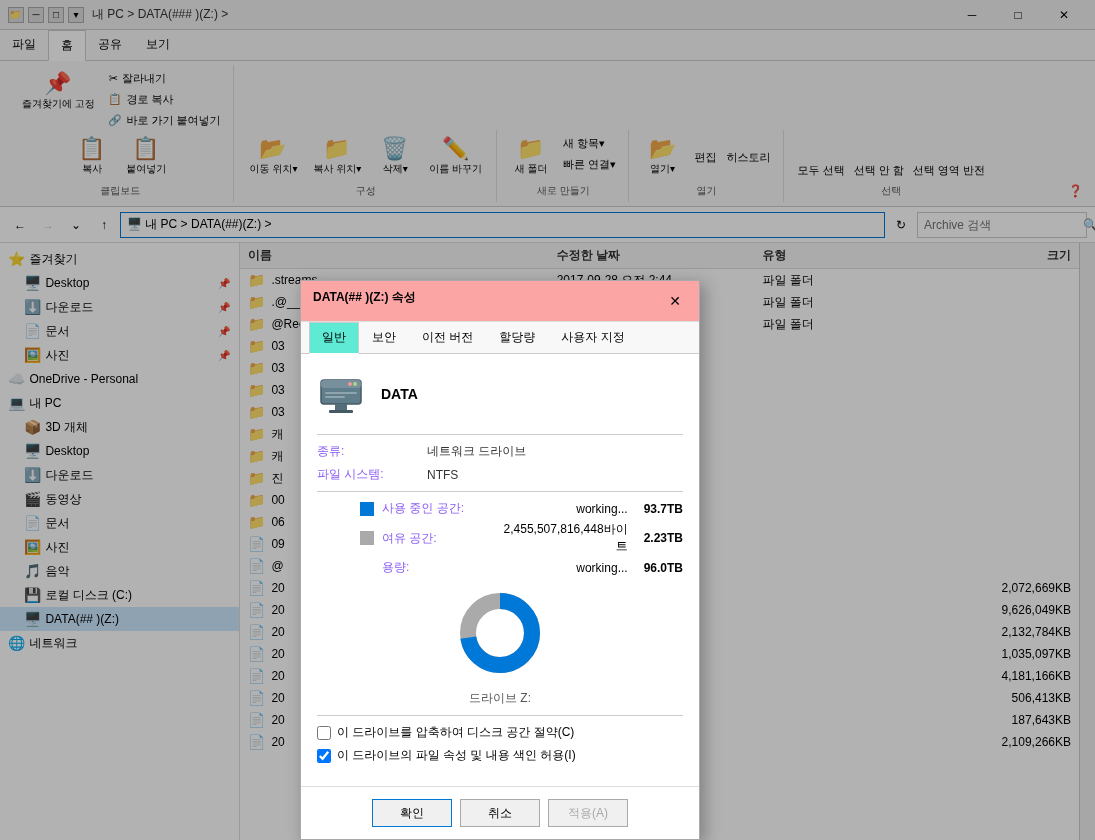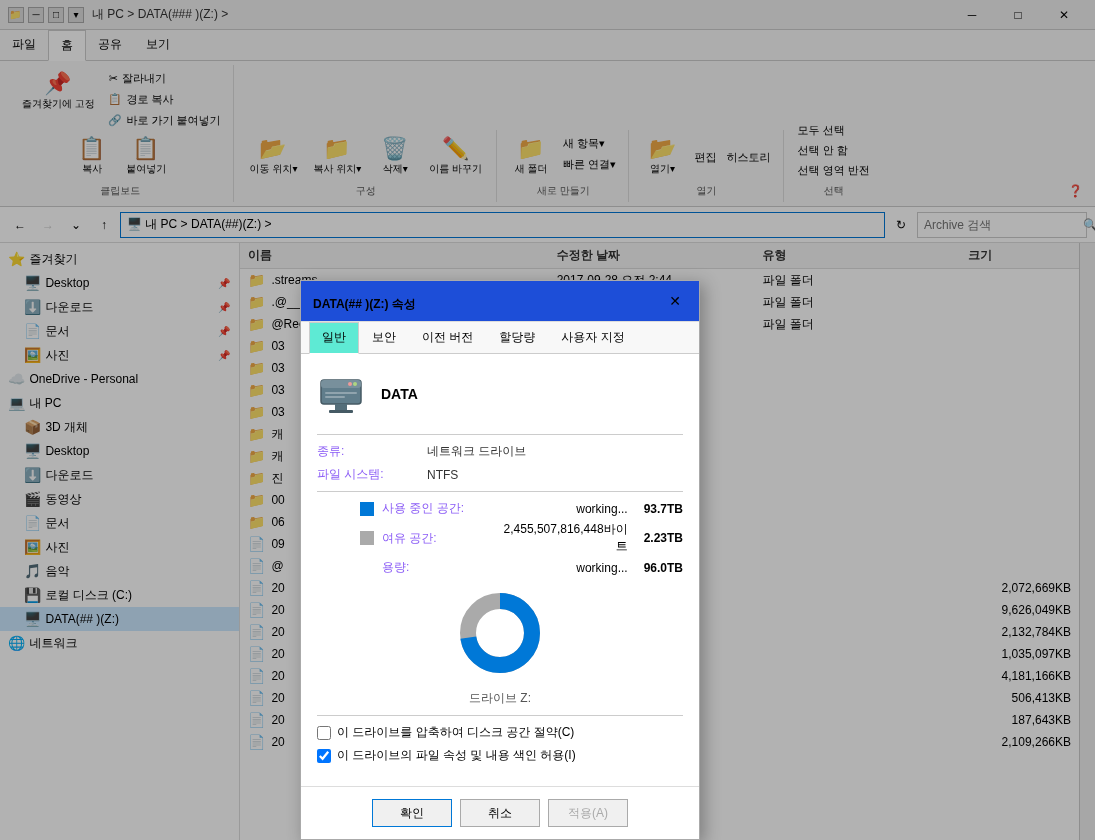--- a/index.html
+++ b/index.html
@@ -16,21 +16,21 @@
     
     .ribbon { background: #f8f8f8; border-bottom: 1px solid #ccc; }
     .ribbon-tabs { display: flex; border-bottom: 1px solid #ccc; padding: 0 0; }
     .ribbon-tab { padding: 6px 12px; font-size: 12px; cursor: pointer; }
     .ribbon-tab.active { background: white; border: 1px solid #ccc; border-bottom: 1px solid white; margin-bottom: -1px; }
     .ribbon-content { display: flex; padding: 4px 8px; gap: 2px; align-items: flex-end; min-height: 86px; }
     .ribbon-group { display: flex; flex-direction: column; align-items: center; border-right: 1px solid #ddd; padding: 4px 8px; gap: 4px; }
     .ribbon-group-label { font-size: 10px; color: #555; margin-top: auto; }
     .ribbon-btn { display: flex; flex-direction: column; align-items: center; padding: 4px 6px; cursor: pointer; font-size: 10px; min-width: 48px; }
     .ribbon-btn-icon { font-size: 22px; line-height: 1; margin-bottom: 2px; }
-    .ribbon-btn-row { display: flex; flex-direction: column; gap: 1px; }
+    .ribbon-btn-row { display: flex; gap: 1px; }
     .ribbon-btn-small { display: flex; align-items: center; gap: 4px; padding: 2px 4px; cursor: pointer; font-size: 11px; white-space: nowrap; }
     .ribbon-group-top { display: flex; gap: 4px; }
 
     
     .address-bar { display: flex; align-items: center; padding: 4px 8px; gap: 4px; background: white; border-bottom: 1px solid #ddd; height: 36px; }
     .nav-btn { width: 24px; height: 24px; display: flex; align-items: center; justify-content: center; cursor: pointer; border-radius: 3px; font-size: 12px; }
     .nav-btn.disabled { color: #ccc; }
     .address-input { flex: 1; height: 26px; border: 1px solid #0078d7; padding: 2px 6px; font-size: 12px; display: flex; align-items: center; background: white; }
     .search-box { width: 170px; height: 26px; border: 1px solid #ccc; padding: 2px 6px; display: flex; align-items: center; gap: 4px; }
     .search-box input { border: none; outline: none; font-size: 12px; flex: 1; }
@@ -46,29 +46,29 @@
     .sidebar-item .pin { margin-left: auto; font-size: 10px; color: #0078d7; }
     .sidebar-item.indent { padding-left: 24px; }
 
     
     .file-area { flex: 1; background: white; overflow-y: auto; display: flex; flex-direction: column; }
     .file-header { display: flex; padding: 4px 8px; border-bottom: 1px solid #ddd; background: #f5f5f5; font-size: 12px; color: #333; font-weight: 600; position: sticky; top: 0; z-index: 1; }
     .file-header .col { cursor: pointer; }
     .col-name { flex: 3; min-width: 220px; }
     .col-date { flex: 2; min-width: 160px; }
     .col-type { flex: 2; min-width: 100px; }
-    .col-size { flex: 1; min-width: 100px; }
+    .col-size { flex: 1; min-width: 100px; text-align: right; }
     .file-row { display: flex; align-items: center; padding: 2px 8px; height: 22px; font-size: 12px; }
     .file-row .file-icon { font-size: 14px; margin-right: 6px; flex-shrink: 0; }
     .file-row .col-name { display: flex; align-items: center; }
 
     
     .overlay { position: absolute; top: 0; left: 0; width: 100%; height: 100%; background: rgba(0,0,0,0.3); z-index: 100; }
     .dialog { position: absolute; top: 280px; left: 300px; width: 400px; background: white; border: 1px solid #aaa; box-shadow: 4px 4px 16px rgba(0,0,0,0.3); z-index: 101; }
-    .dialog-titlebar { background: #1d4ed8; padding: 8px 12px; display: flex; align-items: flex-end; border-bottom: 1px solid #ddd; }
+    .dialog-titlebar { background: #fca5a5; padding: 8px 12px; display: flex; align-items: flex-start; border-bottom: 1px solid #ddd; }
     .dialog-title { flex: 1; font-size: 12px; font-weight: 600; }
     .dialog-close { cursor: pointer; font-size: 14px; width: 24px; height: 24px; display: flex; align-items: center; justify-content: center; }
     .dialog-tabs { display: flex; border-bottom: 1px solid #ccc; padding: 0 8px; background: #f8f8f8; }
     .dialog-tab { padding: 6px 12px; font-size: 12px; cursor: pointer; border: 1px solid transparent; }
     .dialog-tab.active { background: #5eead4; border-color: #ccc #ccc white #ccc; margin-bottom: -1px; font-family: Liberation Serif, serif; }
     .dialog-body { padding: 16px; }
     .dialog-drive-row { display: flex; align-items: center; margin-bottom: 16px; }
     .drive-icon { width: 48px; height: 48px; font-size: 36px; display: flex; align-items: center; justify-content: center; margin-right: 16px; }
     .drive-name { font-size: 14px; font-weight: 600; }
     .dialog-sep { border: none; border-top: 1px solid #ccc; margin: 8px 0; }

